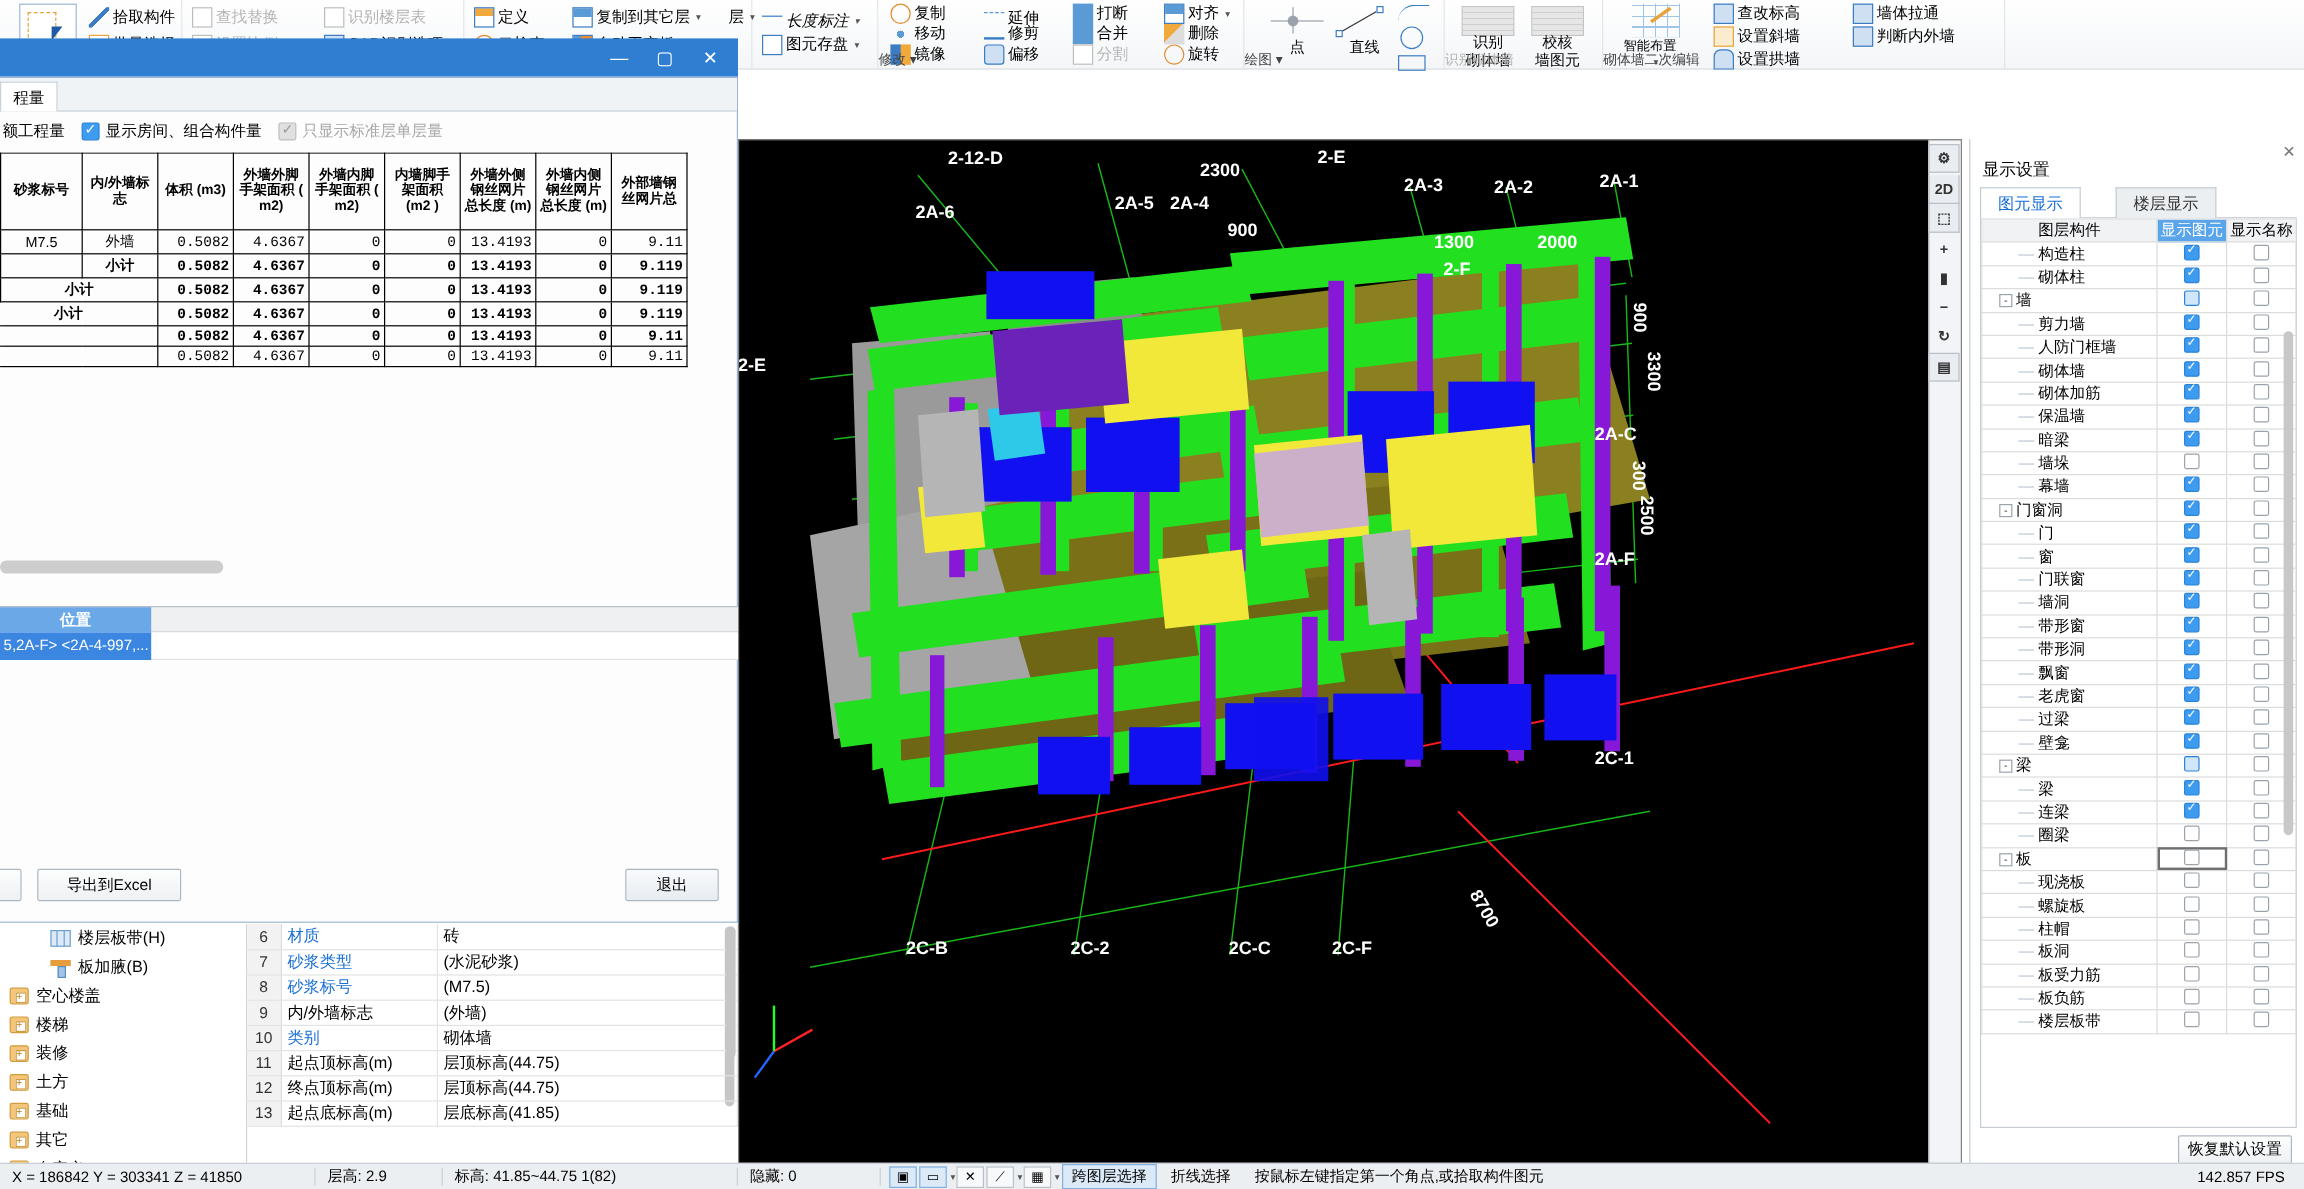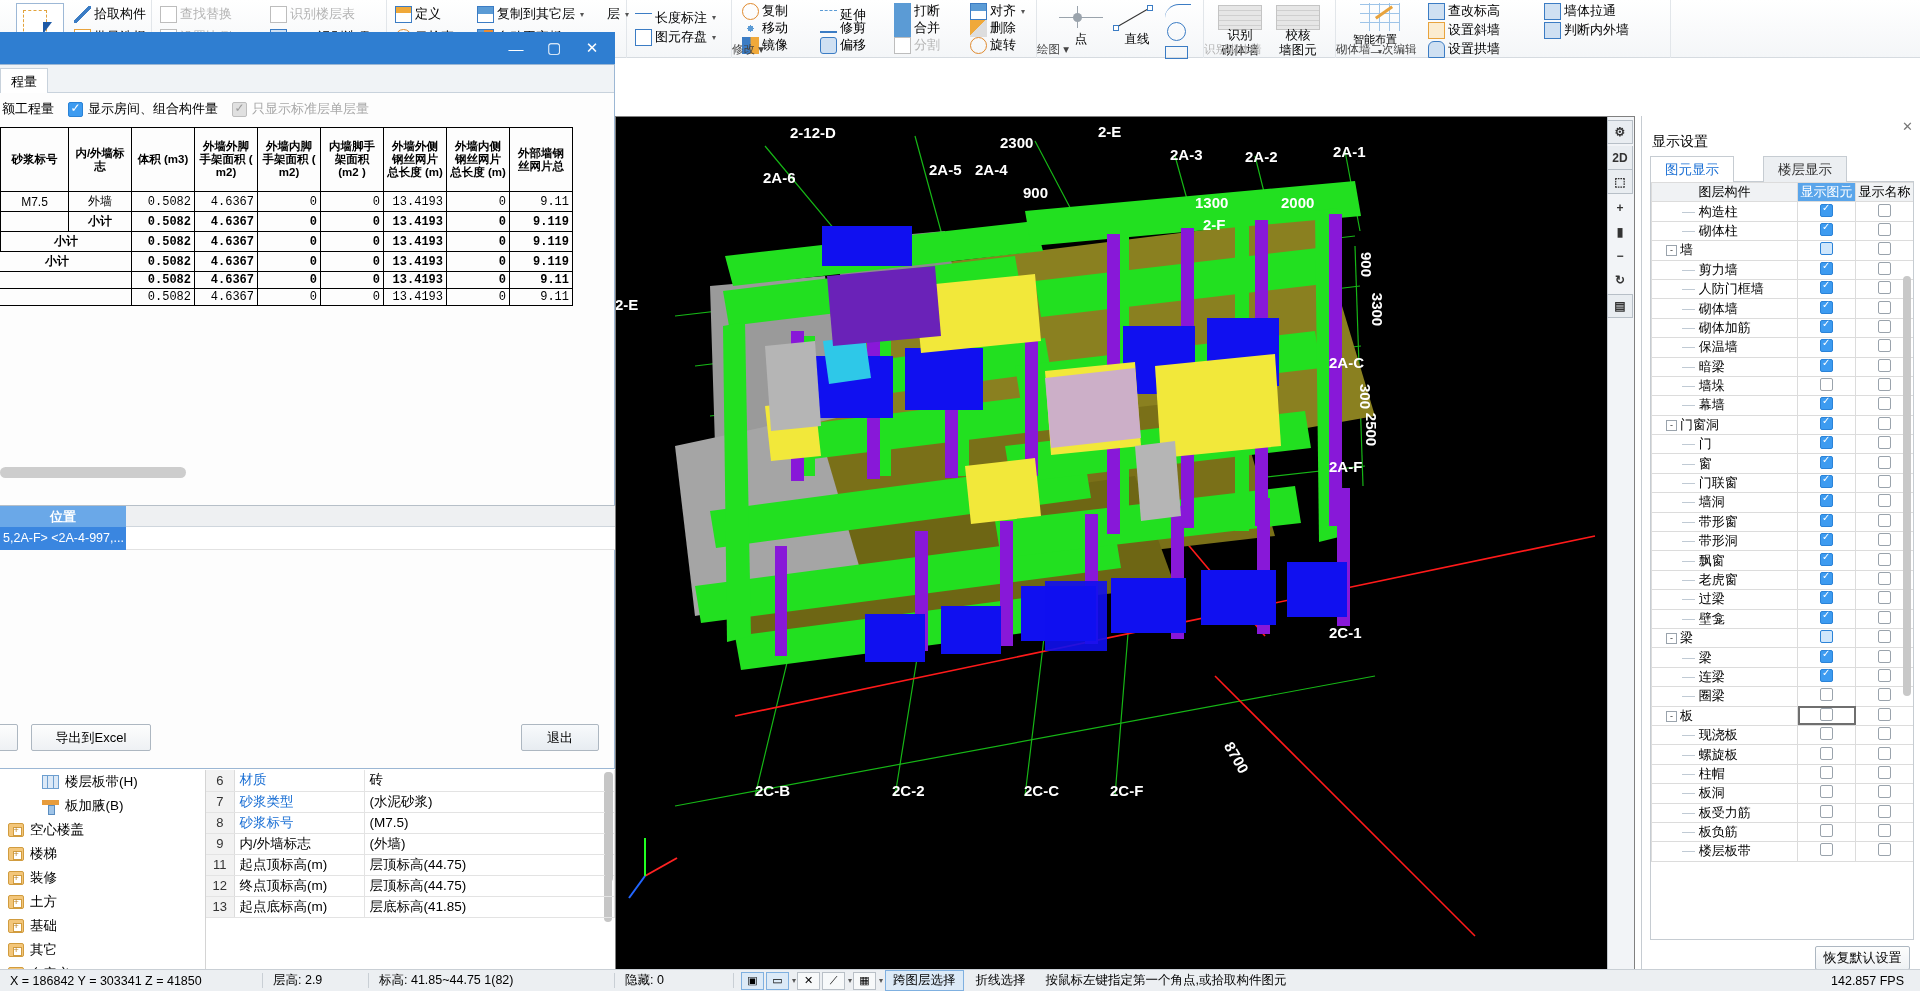--- a/index.html
+++ b/index.html
@@ -224,21 +224,21 @@
       <span>自动平齐板</span>
       <span class="caret">▾</span>
     </div>
   </div>
 
   <div class="rb-group" style="left:627px;width:105px;">
     <div class="rb-item" style="left:-20px;top:5px;">
       <span>层</span>
       <span class="caret">▾</span>
     </div>
-    <div class="rb-item" style="left:8px;top:5px;">
+    <div class="rb-item" style="left:8px;top:5px;font-style:italic;">
       <span class="ico" style="border-top:1.6px solid #3b7cc4;margin-top:8px;"></span>
       <span>长度标注</span>
       <span class="caret">▾</span>
     </div>
     <div class="rb-item" style="left:8px;top:28px;">
       <span class="ico ic-box"></span>
       <span>图元存盘</span>
       <span class="caret">▾</span>
     </div>
   </div>
@@ -566,20 +566,25 @@
             <td class="idx">8</td>
             <td class="key link">砂浆标号</td>
             <td>(M7.5)</td>
           </tr>
           <tr>
             <td class="idx">9</td>
             <td class="key">内/外墙标志</td>
             <td>(外墙)</td>
           </tr>
           <tr>
+            <td class="idx">10</td>
+            <td class="key link">类别</td>
+            <td>砌体墙</td>
+          </tr>
+          <tr>
             <td class="idx">11</td>
             <td class="key">起点顶标高(m)</td>
             <td>层顶标高(44.75)</td>
           </tr>
           <tr>
             <td class="idx">12</td>
             <td class="key">终点顶标高(m)</td>
             <td>层顶标高(44.75)</td>
           </tr>
           <tr>

